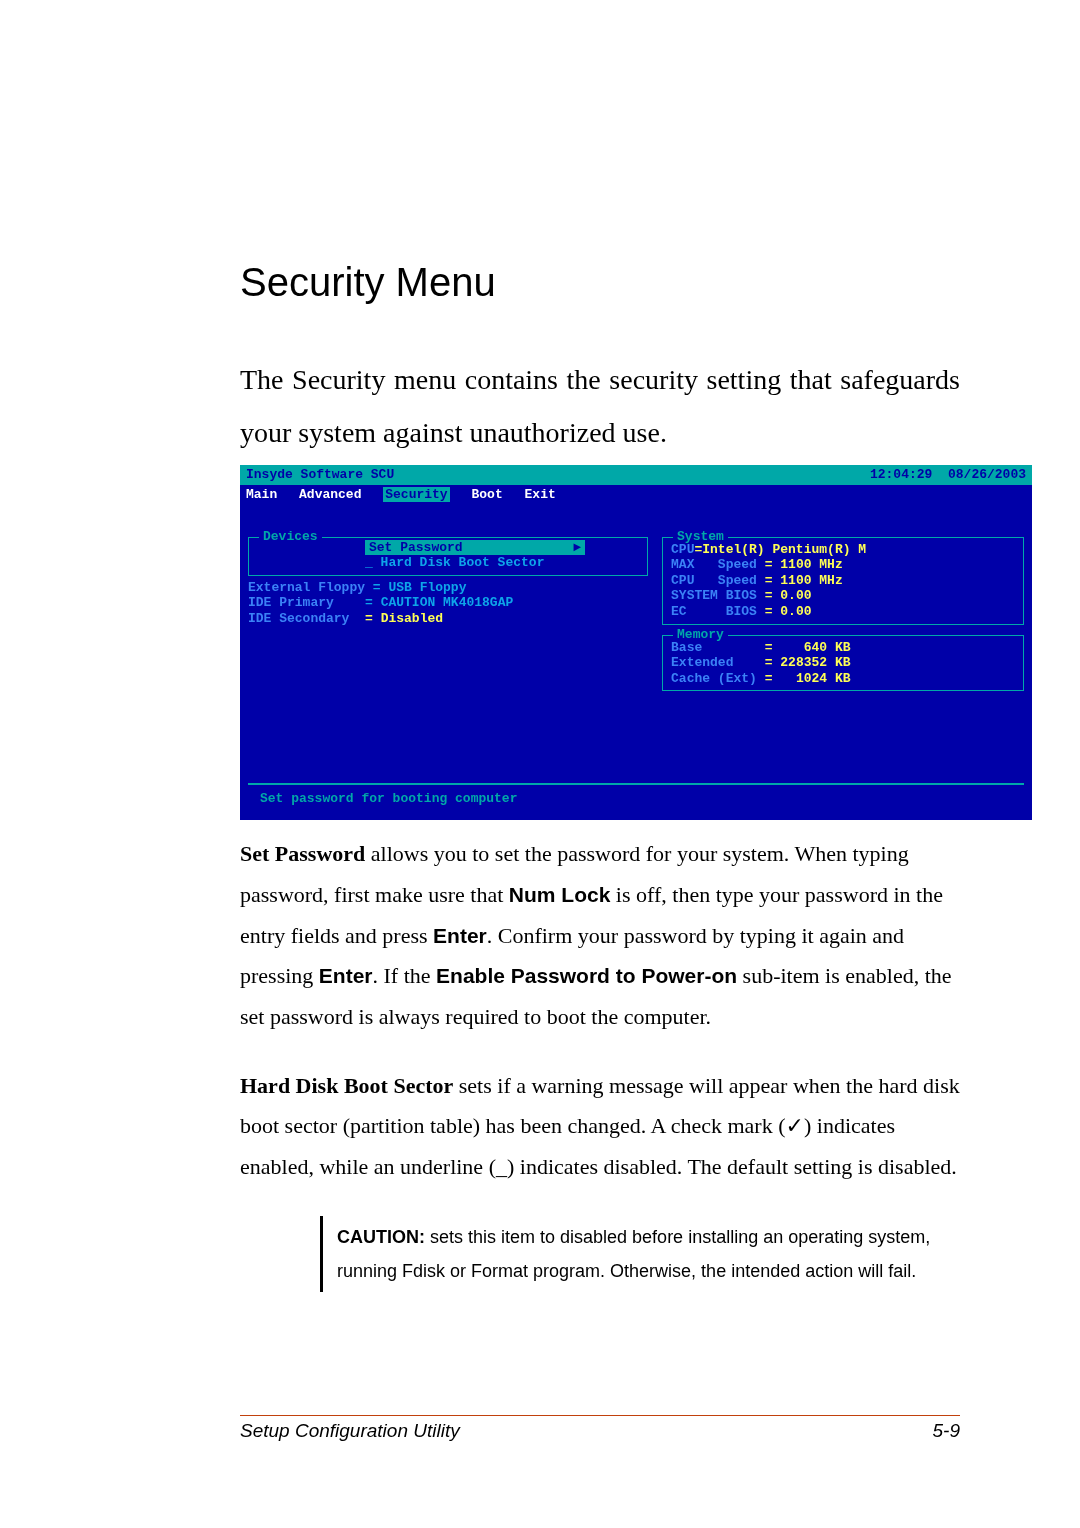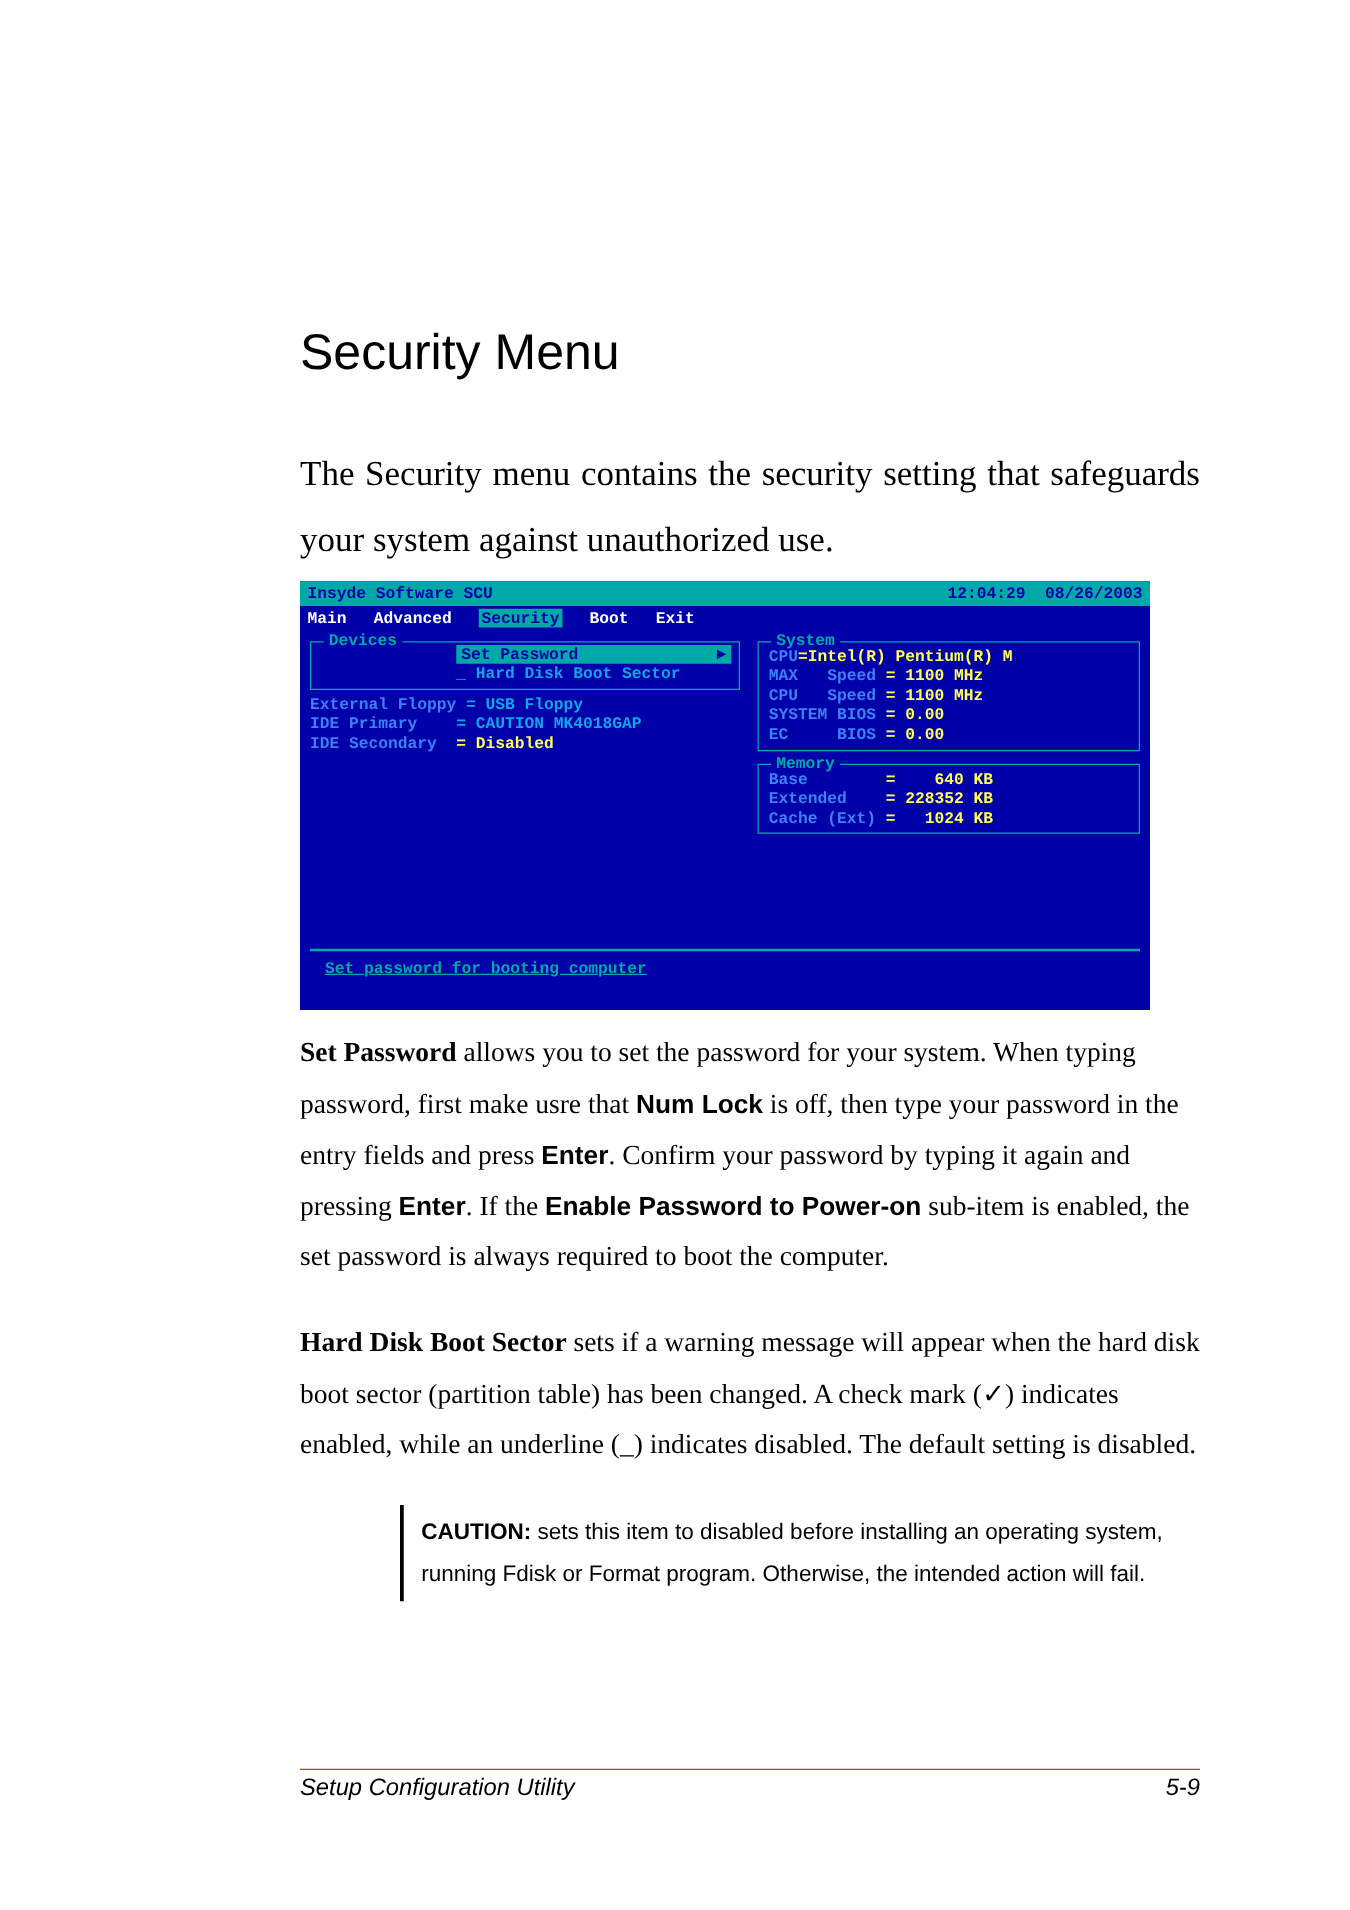--- a/index.html
+++ b/index.html
@@ -19,21 +19,21 @@
   }
   .intro {
     font-size: 28px;
     line-height: 1.9;
     text-align: justify;
     margin-bottom: 6px;
   }
 
   
   .bios {
-    width: 680px;
+    width: 792px;
     background: #0000a8;
     color: #fff;
     font-family: 'Courier New', monospace;
     font-size: 13px;
     line-height: 1.2;
     font-weight: bold;
     position: relative;
     padding: 0;
     margin-bottom: 14px;
   }
@@ -50,20 +50,21 @@
     color: #fff;
     padding: 2px 6px 6px 6px;
   }
   .bios-menu span { margin-right: 14px; }
   .bios-menu .hl { background: #00a8a8; color: #0000a8; padding: 0 2px; }
   .bios-body {
     display: flex;
     padding: 4px 8px 6px 8px;
     gap: 14px;
     min-height: 250px;
+    margin-top: 24px;
   }
   .bios-left { flex: 1.05; position: relative; }
   .bios-right { flex: 0.95; }
   .bios-group {
     border: 1px solid #00a8a8;
     padding: 4px 8px;
     margin-bottom: 10px;
     position: relative;
   }
   .bios-group-title {
@@ -87,24 +88,23 @@
     padding: 0 4px;
     width: 220px;
   }
   .bios-row { white-space: pre; color: #fff; }
   .cy { color: #ffff55; }
   .gr { color: #0ea5e9; }
   .cyan { color: #3b82f6; }
   .bios-help {
     background: #0000a8;
     color: #00a8a8;
-    padding: 6px 12px 26px 12px;
+    padding: 6px 12px 14px 12px;
     border-top: 2px solid #00a8a8;
     margin: 0 8px;
-    text-decoration: underline;
   }
 
   .para {
     font-size: 22px;
     line-height: 1.85;
     margin-bottom: 28px;
   }
   .bold-serif { font-weight: bold; font-family: Georgia, 'Times New Roman', serif; }
   .bold-sans { font-weight: bold; font-family: Arial, Helvetica, sans-serif; font-size: 21px; }
 

